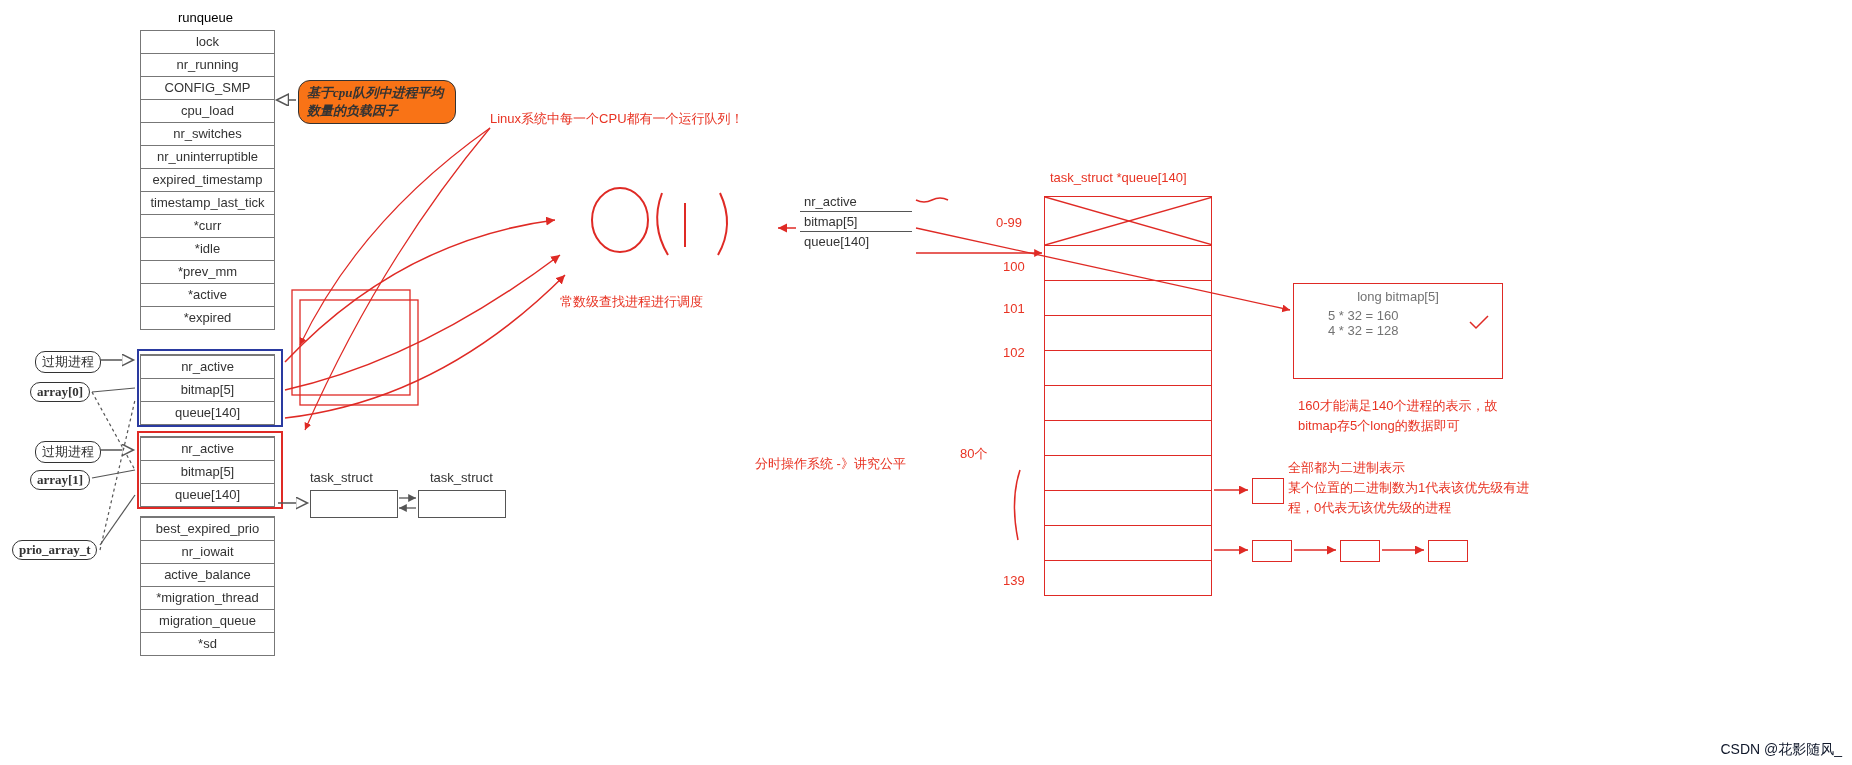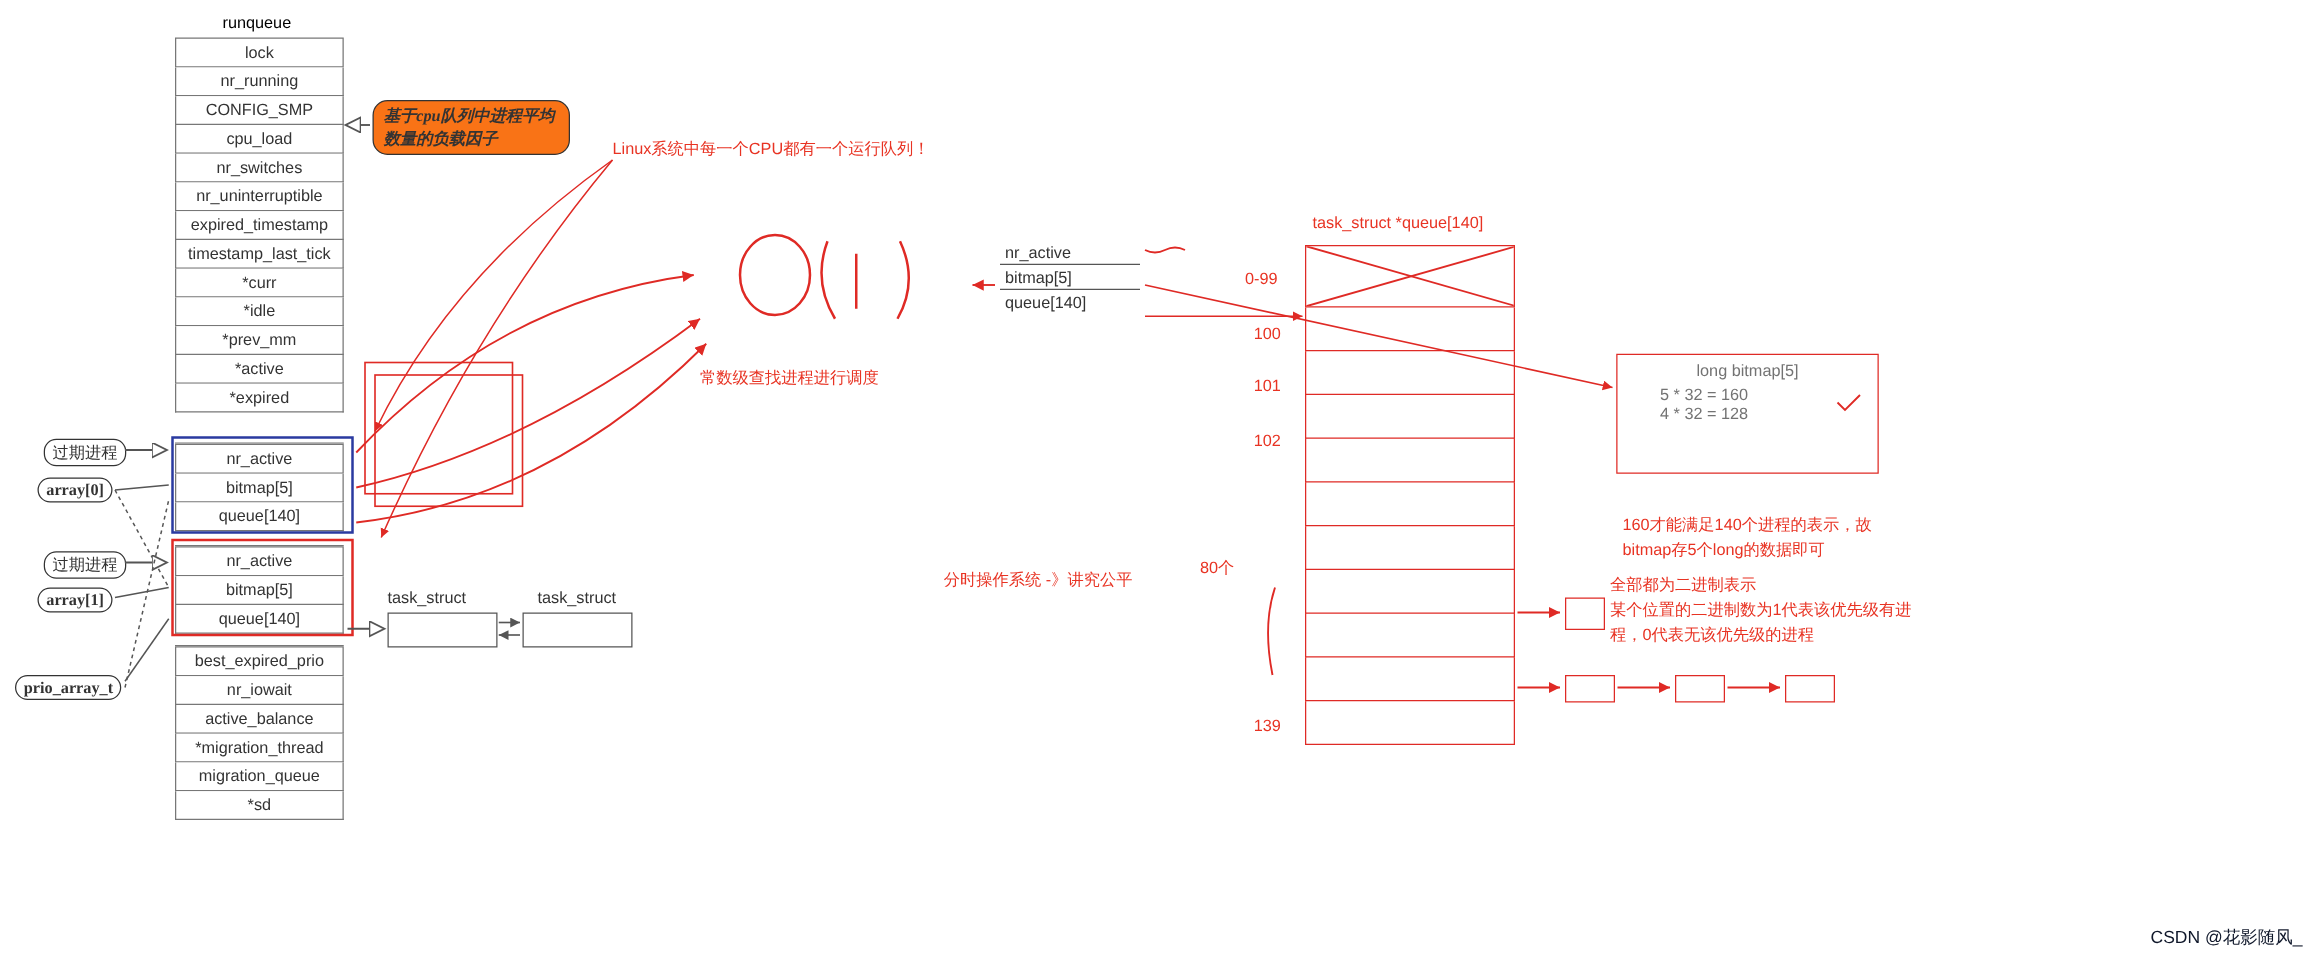--- a/index.html
+++ b/index.html
@@ -121,21 +121,21 @@
   <div class="qcell"></div>
   <div class="qcell"></div>
   <div class="qcell"></div>
 </div>
 
 <div class="rbox" style="left:1293px;top:283px;width:188px;height:84px;padding:5px 10px;color:#737373">
   <div style="text-align:center;margin-bottom:4px">long bitmap[5]</div>
   <div style="padding-left:24px">5 * 32 = 160</div>
   <div style="padding-left:24px">4 * 32 = 128</div>
 </div>
-<div class="ann" style="position:absolute;left:1298px;top:410px;width:220px;line-height:1.5">160才能满足140个进程的表示，故bitmap存5个long的数据即可</div>
+<div class="ann" style="position:absolute;left:1298px;top:396px;width:220px;line-height:1.5">160才能满足140个进程的表示，故bitmap存5个long的数据即可</div>
 
 <div class="ann" style="position:absolute;left:1288px;top:458px;width:260px;line-height:1.5">全部都为二进制表示</div>
 <div class="ann" style="position:absolute;left:1288px;top:478px;width:260px;line-height:1.5">某个位置的二进制数为1代表该优先级有进程，0代表无该优先级的进程</div>
 
 <div class="rbox" style="left:1252px;top:478px;width:30px;height:24px"></div>
 <div class="rbox" style="left:1252px;top:540px;width:38px;height:20px"></div>
 <div class="rbox" style="left:1340px;top:540px;width:38px;height:20px"></div>
 <div class="rbox" style="left:1428px;top:540px;width:38px;height:20px"></div>
 
 <svg class="ov" style="left:0;top:0;width:1852px;height:765px">

